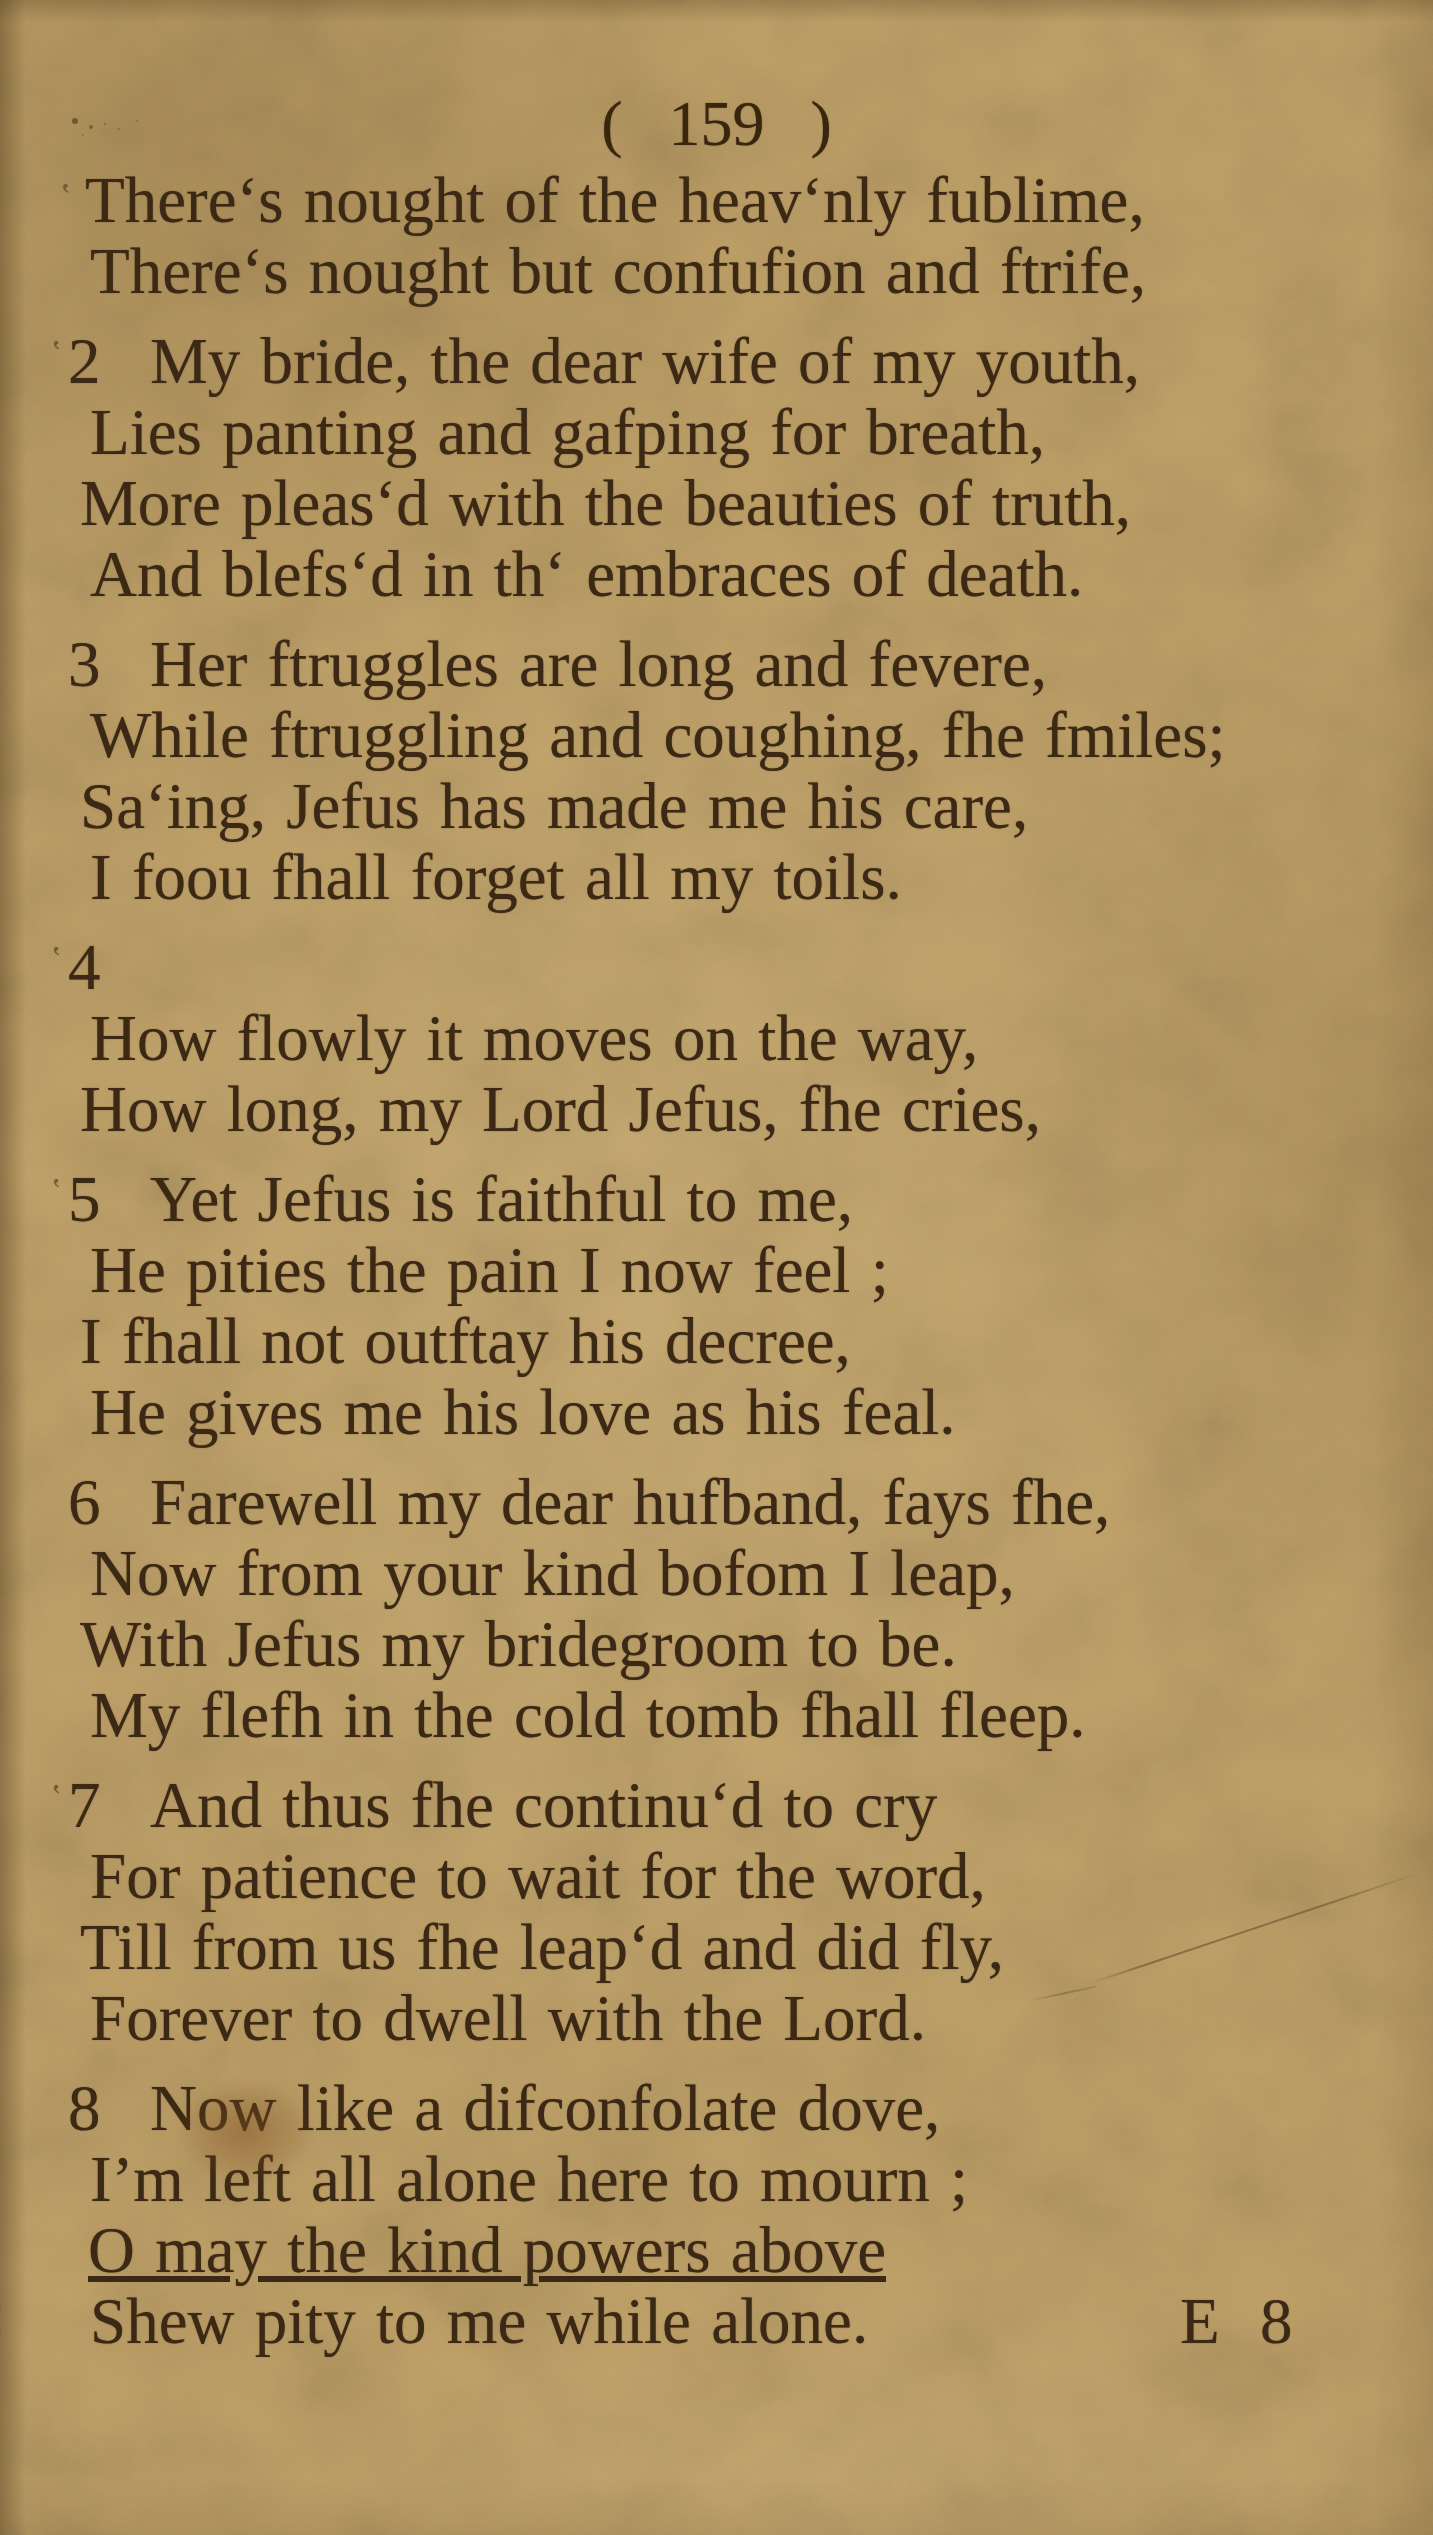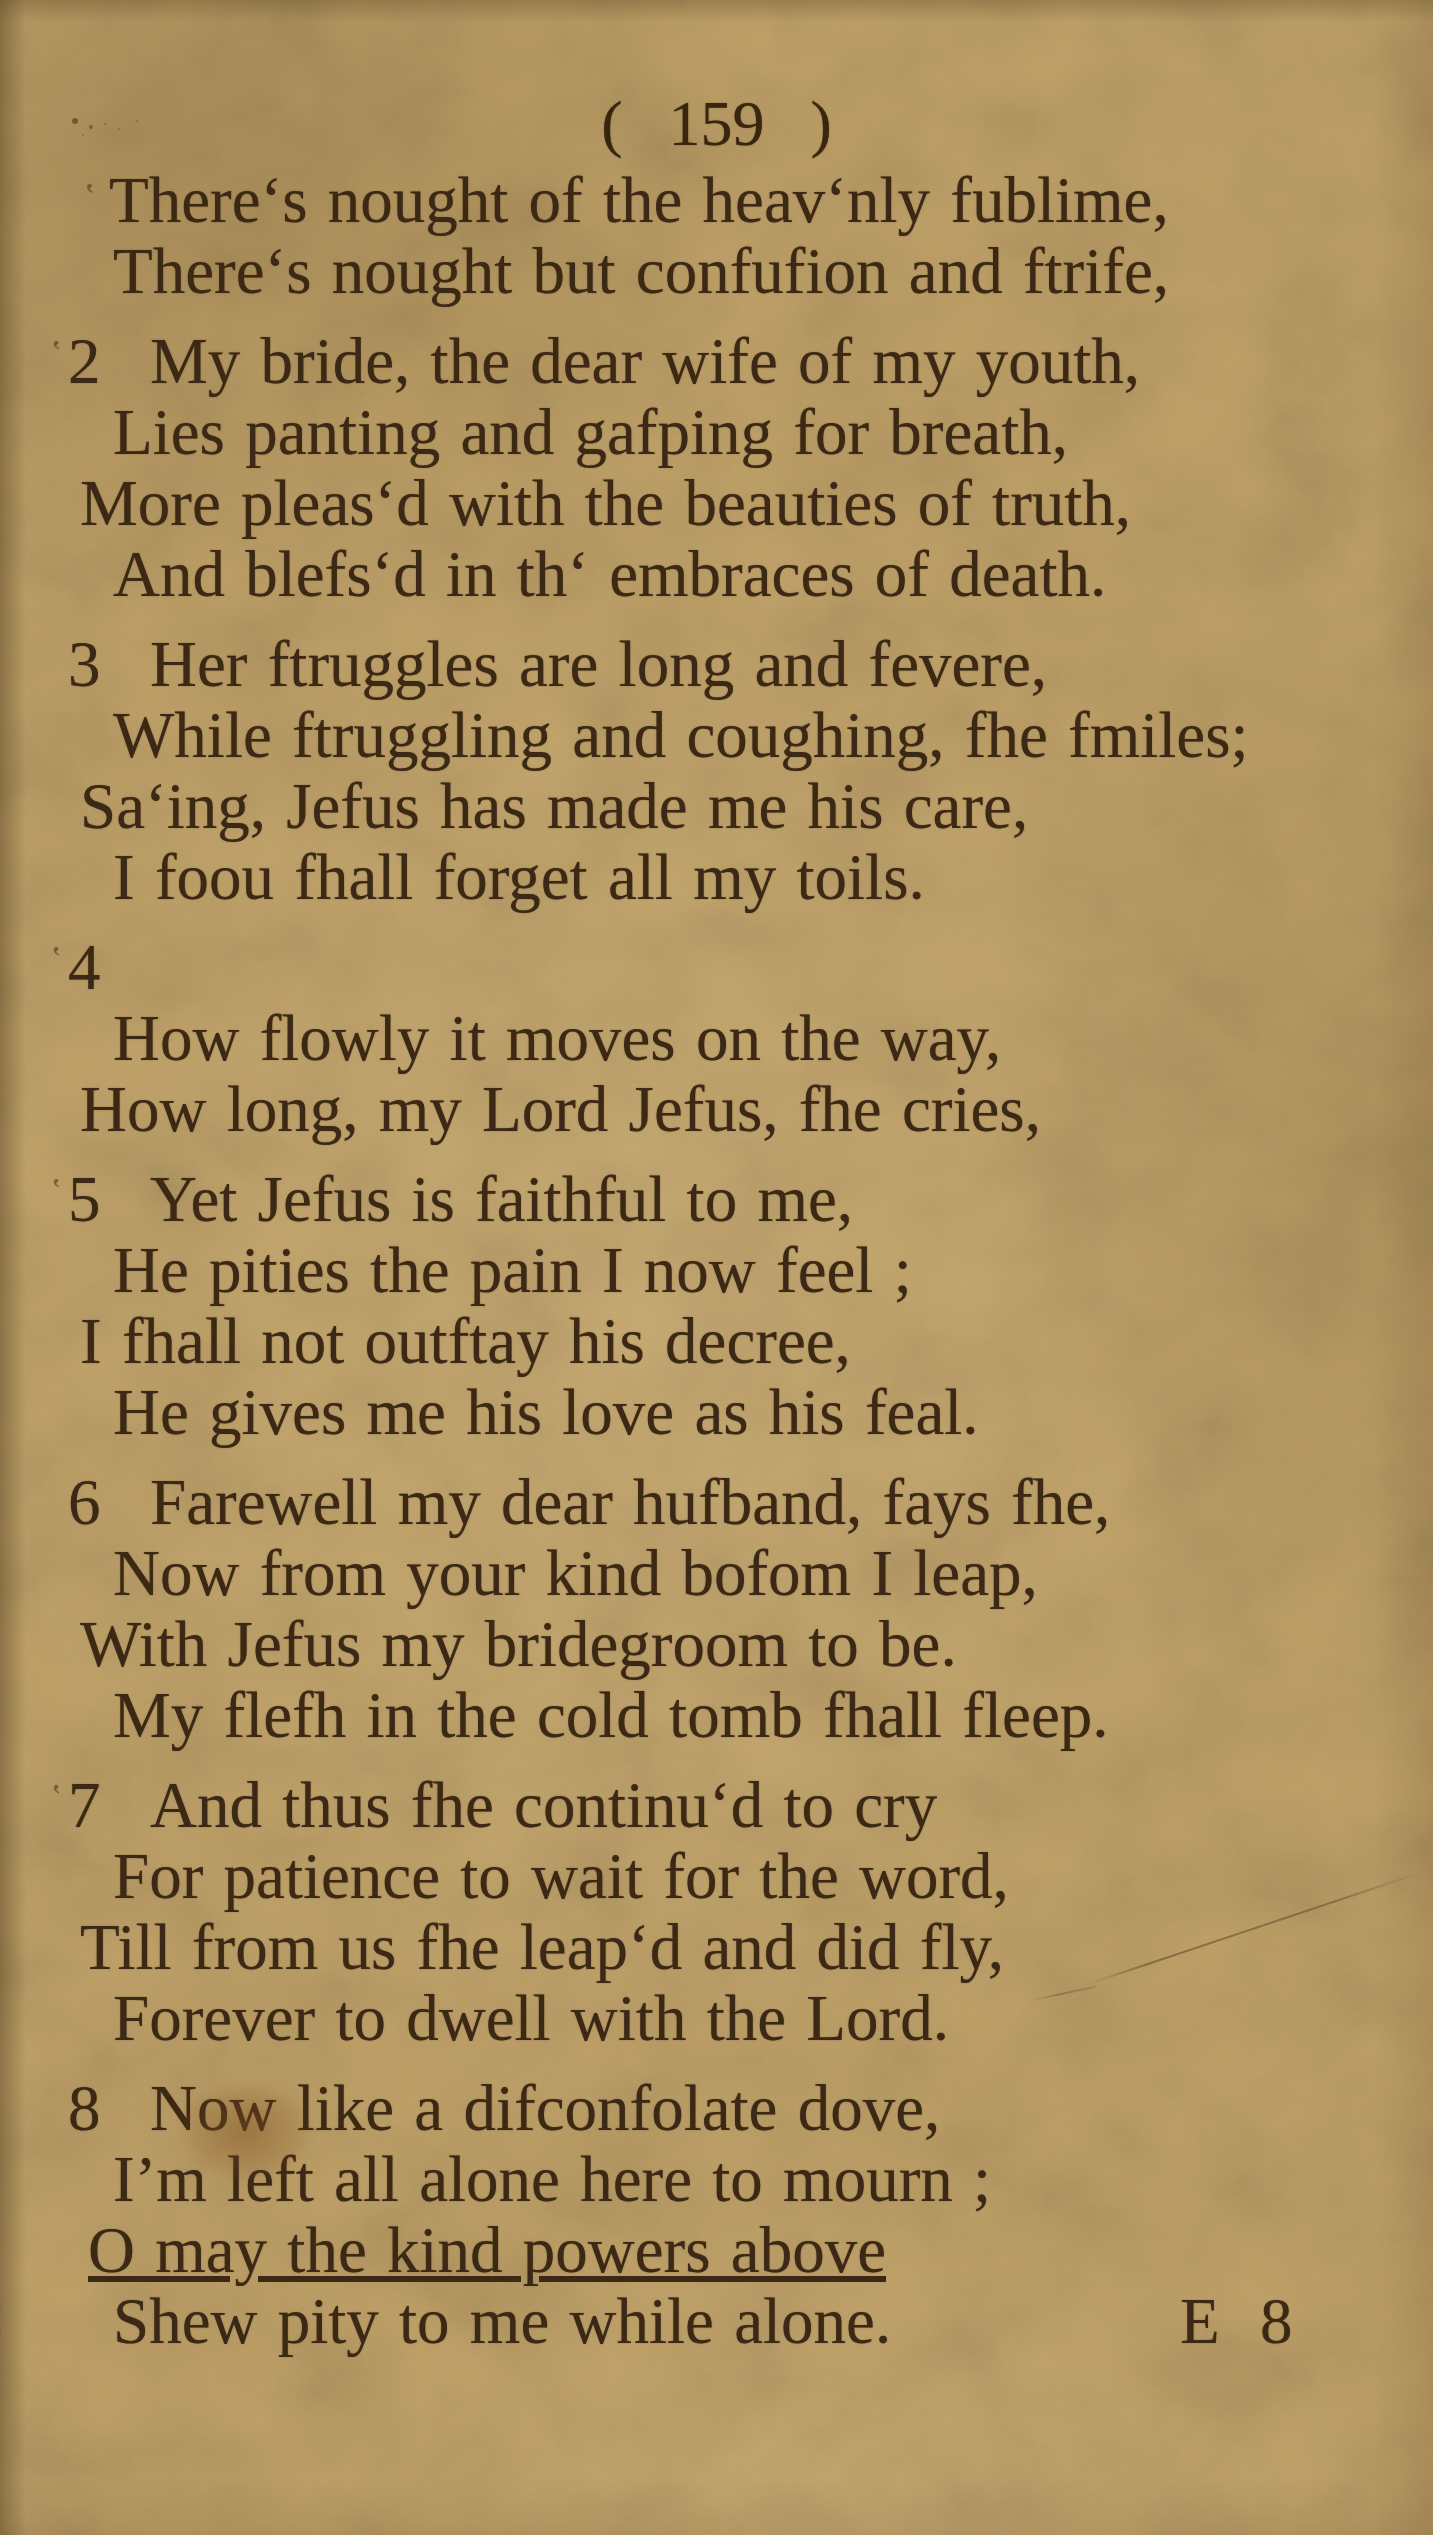--- a/index.html
+++ b/index.html
@@ -36,22 +36,22 @@
   }
   .poem {
     position:absolute; top:165px; left:0; width:1433px;
     font-size:65px; line-height:71px;
     letter-spacing:0px; word-spacing:4px;
     text-shadow:0 0 1.2px rgba(56,38,20,.55);
   }
   .stanza { margin:0 0 19px 0; }
   .line { position:relative; white-space:nowrap; height:71px; }
   .line.flush    { padding-left:80px; }
-  .line.first    { padding-left:85px;margin-left:24px; }
-  .line.indent   { padding-left:113px; }
+  .line.first    { padding-left:85px; }
+  .line.indent   { padding-left:90px; }
   .line.o-line   { padding-left:88px;text-decoration:underline; }
   .line.numbered { padding-left:150px; }
   .stanza-num { position:absolute; left:68px; top:0; }
   .tick::before {
     content:"‛"; position:absolute; left:-17px; top:-10px;
     font-size:32px; opacity:.55;
   }
   .first::before {
     content:"‛"; position:absolute; left:60px; top:-6px;
     font-size:34px; opacity:.5;

